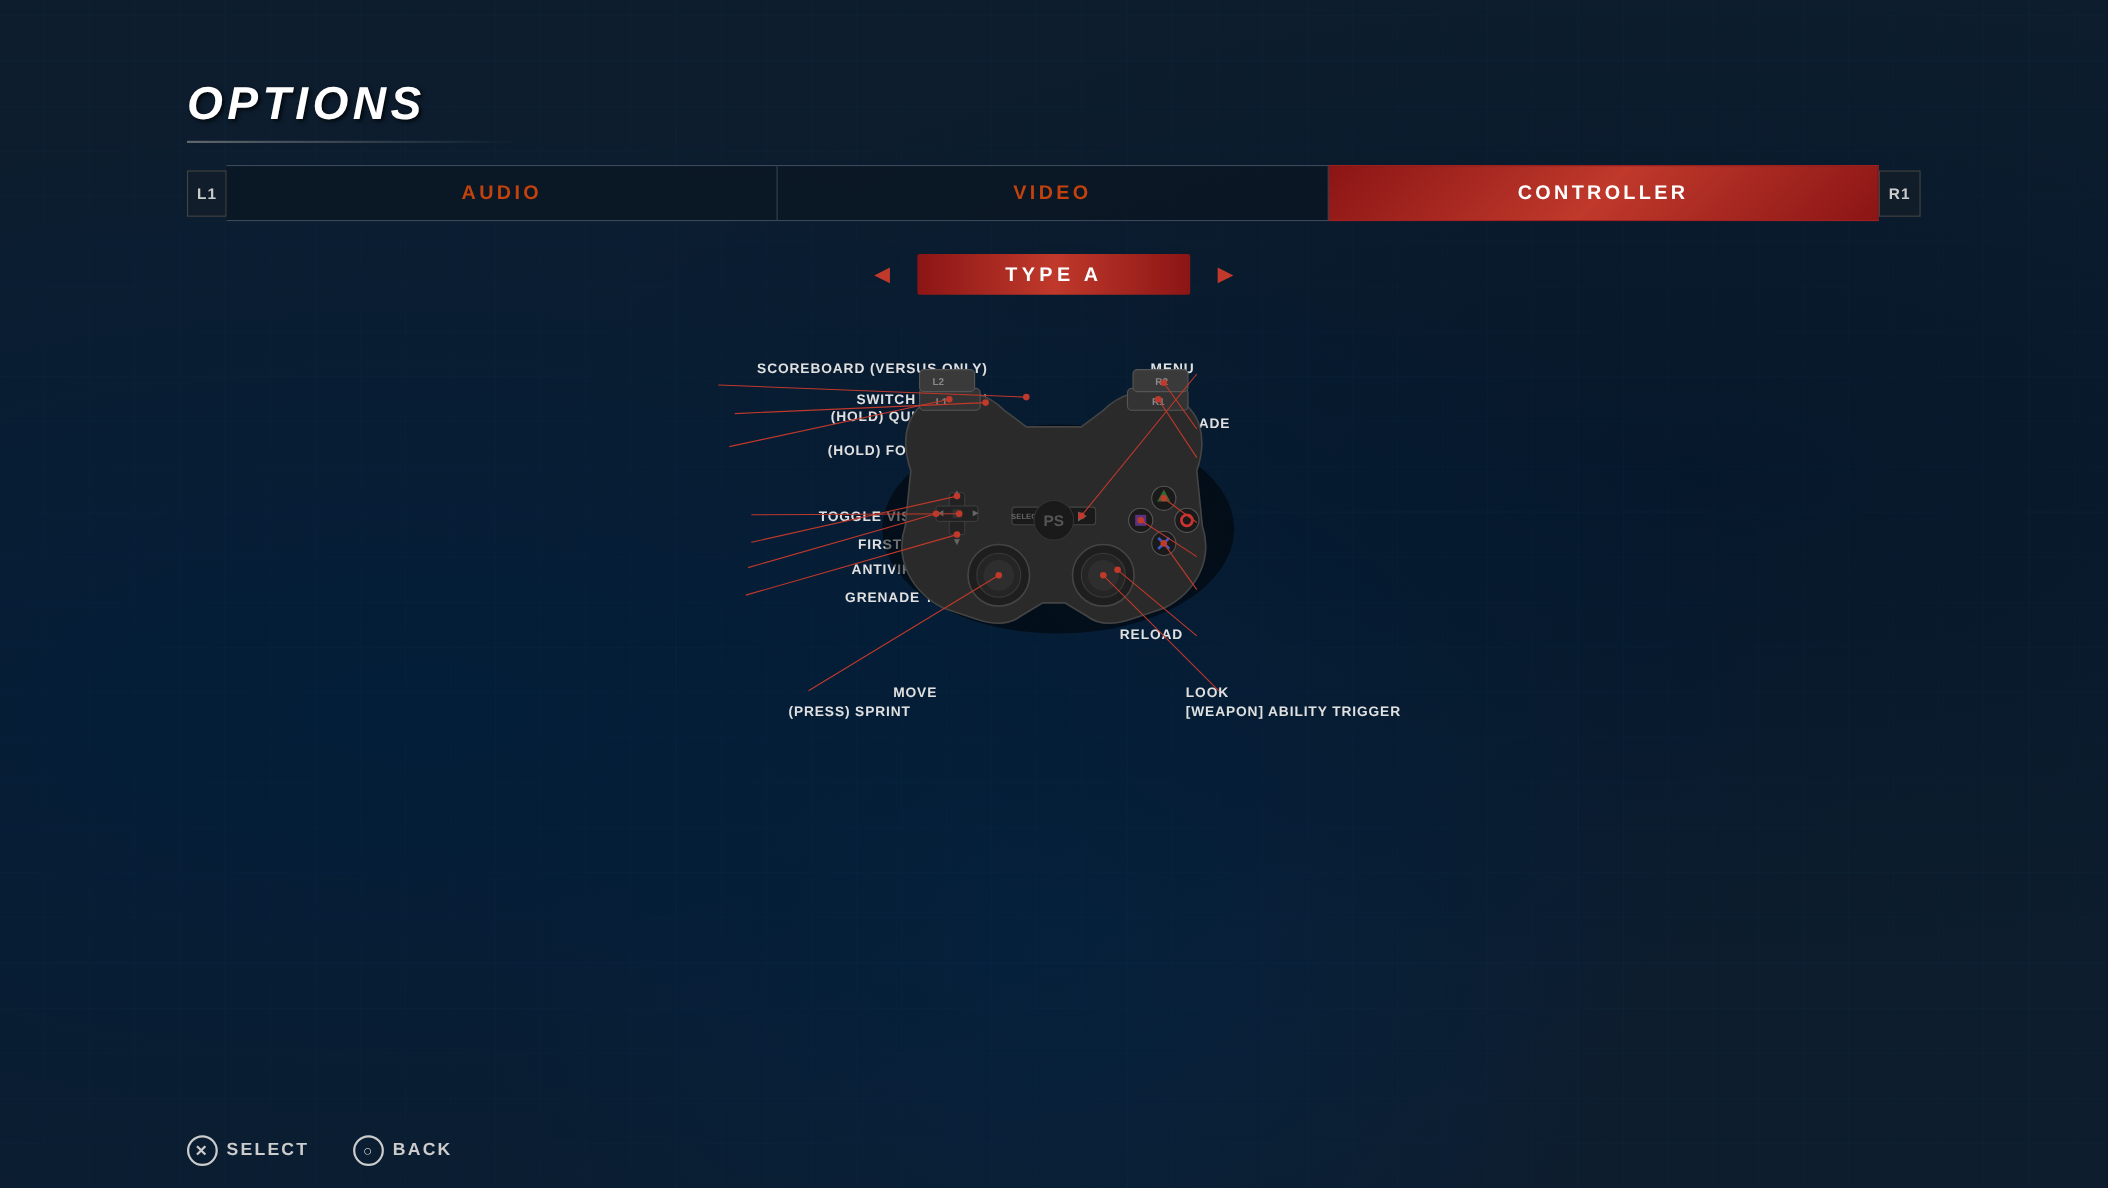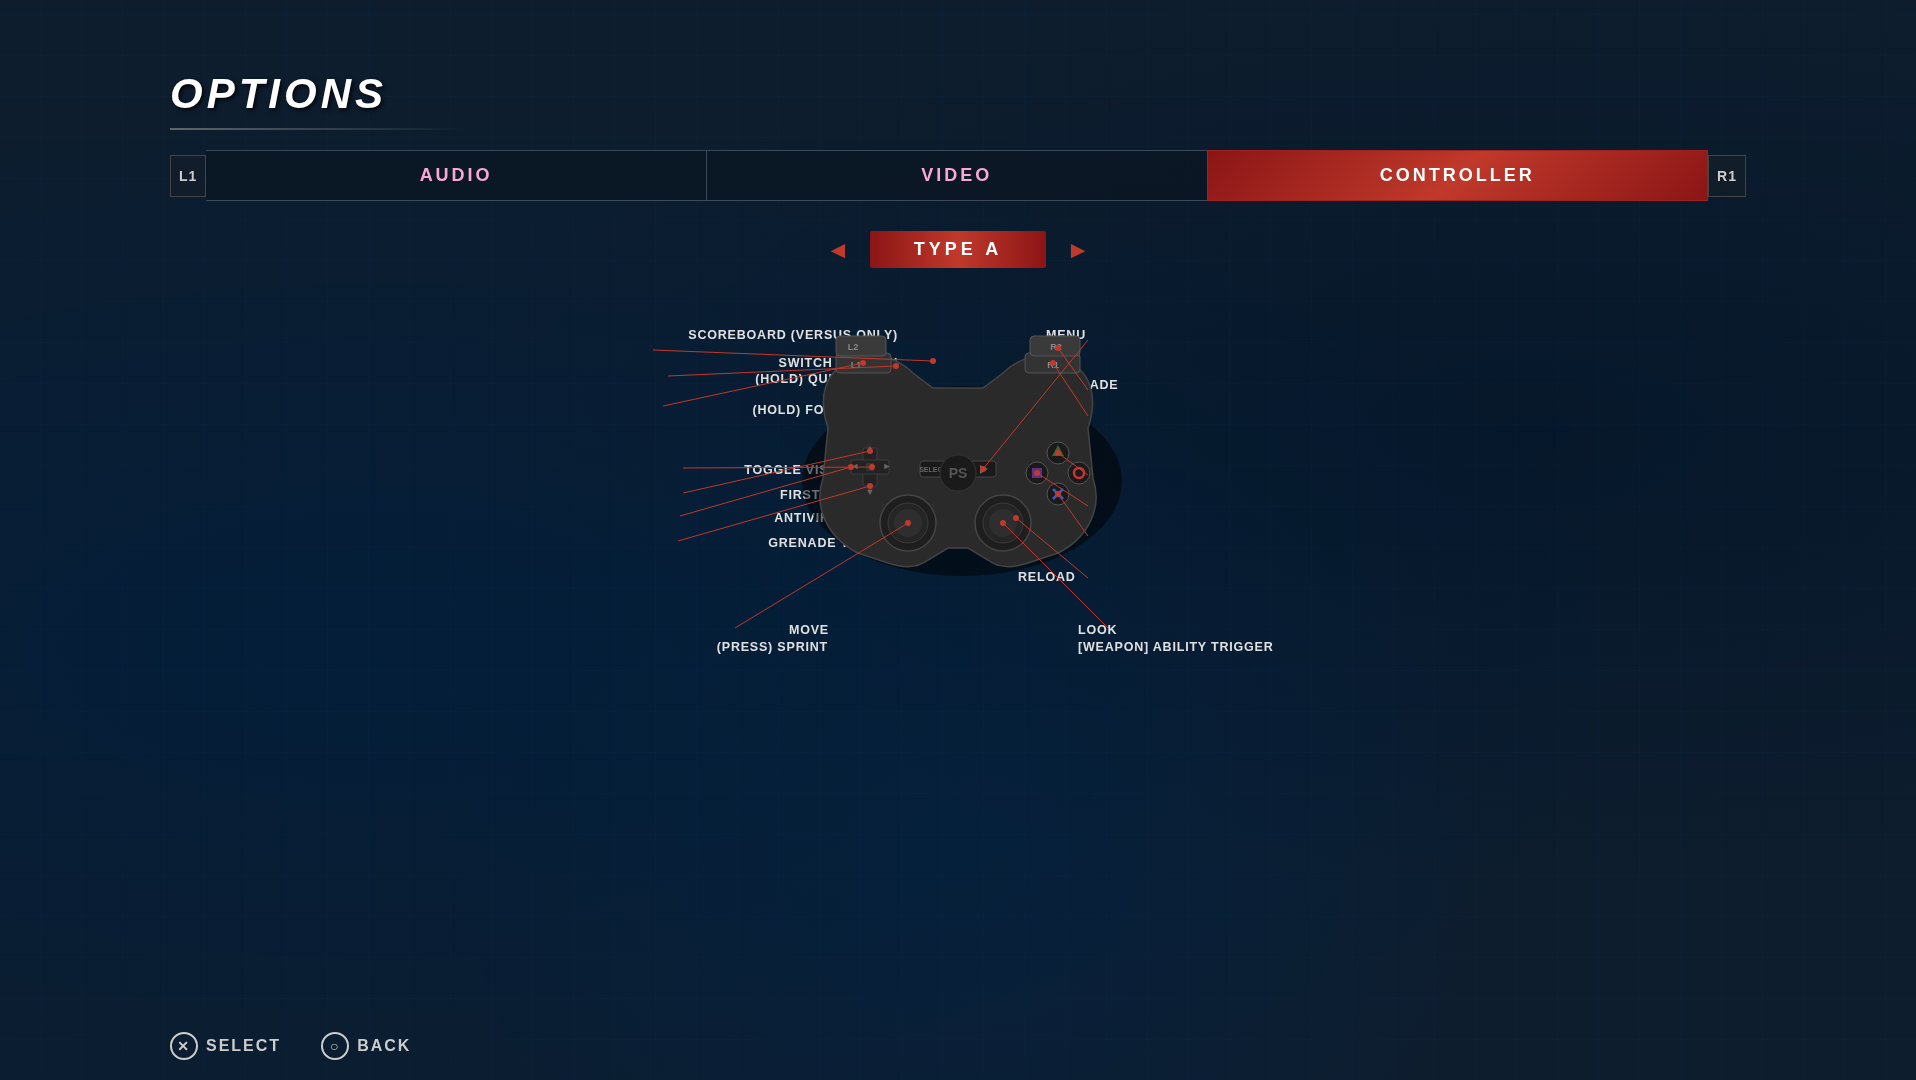--- a/index.html
+++ b/index.html
@@ -78,21 +78,21 @@
       cursor: pointer;
       letter-spacing: 1px;
     }
 
     .tab-item {
       flex: 1;
       text-align: center;
       padding: 14px 20px;
       border: 1px solid #3a4a5a;
       border-left: none;
-      color: #f9a8d4;
+      color: #c2410c;
       font-size: 18px;
       font-weight: bold;
       letter-spacing: 3px;
       background: rgba(10,20,30,0.6);
       cursor: pointer;
       position: relative;
     }
 
     .tab-item:first-of-type {
       border-left: 1px solid #3a4a5a;
@@ -114,21 +114,21 @@
     }
 
     .arrow-left, .arrow-right {
       color: #c0392b;
       font-size: 24px;
       cursor: pointer;
     }
 
     .type-label-container {
       background: linear-gradient(to right, #8b1515, #c0392b, #8b1515);
-      padding: 8px 44px;
+      padding: 8px 80px;
       border-radius: 2px;
     }
 
     .type-label {
       color: #ffffff;
       font-size: 18px;
       font-weight: bold;
       letter-spacing: 4px;
     }
 
@@ -215,21 +215,21 @@
     <div class="diagram-layout">
 
       <div class="lbl" style="right:660px; top:40px; text-align:right;">SCOREBOARD (VERSUS ONLY)</div>
       <div class="lbl" style="right:660px; top:68px; text-align:right;">SWITCH WEAPON</div>
       <div class="lbl" style="right:660px; top:84px; text-align:right;">(HOLD) QUICK DRAW</div>
       <div class="lbl" style="right:660px; top:115px; text-align:right;">(HOLD) FOCUS MODE</div>
       <div class="lbl" style="right:660px; top:175px; text-align:right;">TOGGLE VISION MODE</div>
       <div class="lbl" style="right:660px; top:200px; text-align:right;">FIRST AID SPRAY</div>
       <div class="lbl" style="right:660px; top:223px; text-align:right;">ANTIVIRAL SPRAY</div>
       <div class="lbl" style="right:660px; top:248px; text-align:right;">GRENADE TOGGLE</div>
-      <div class="lbl" style="right:729px; top:335px; text-align:right;">MOVE</div>
+      <div class="lbl" style="right:706px; top:335px; text-align:right;">MOVE</div>
       <div class="lbl" style="right:730px; top:352px; text-align:left;">(PRESS) SPRINT</div>
 
       <div class="lbl" style="left:660px; top:40px;padding-left:28px;">MENU</div>
       <div class="lbl" style="left:660px; top:90px;">USE GRENADE</div>
       <div class="lbl" style="left:660px; top:120px;">SHOOT</div>
       <div class="lbl" style="left:660px; top:180px;">ABILITY</div>
       <div class="lbl" style="left:660px; top:210px;">MELEE</div>
       <div class="lbl" style="left:660px; top:240px;">ACTION</div>
       <div class="lbl" style="left:660px; top:282px;">RELOAD</div>
       <div class="lbl" style="left:720px; top:335px;">LOOK</div>

